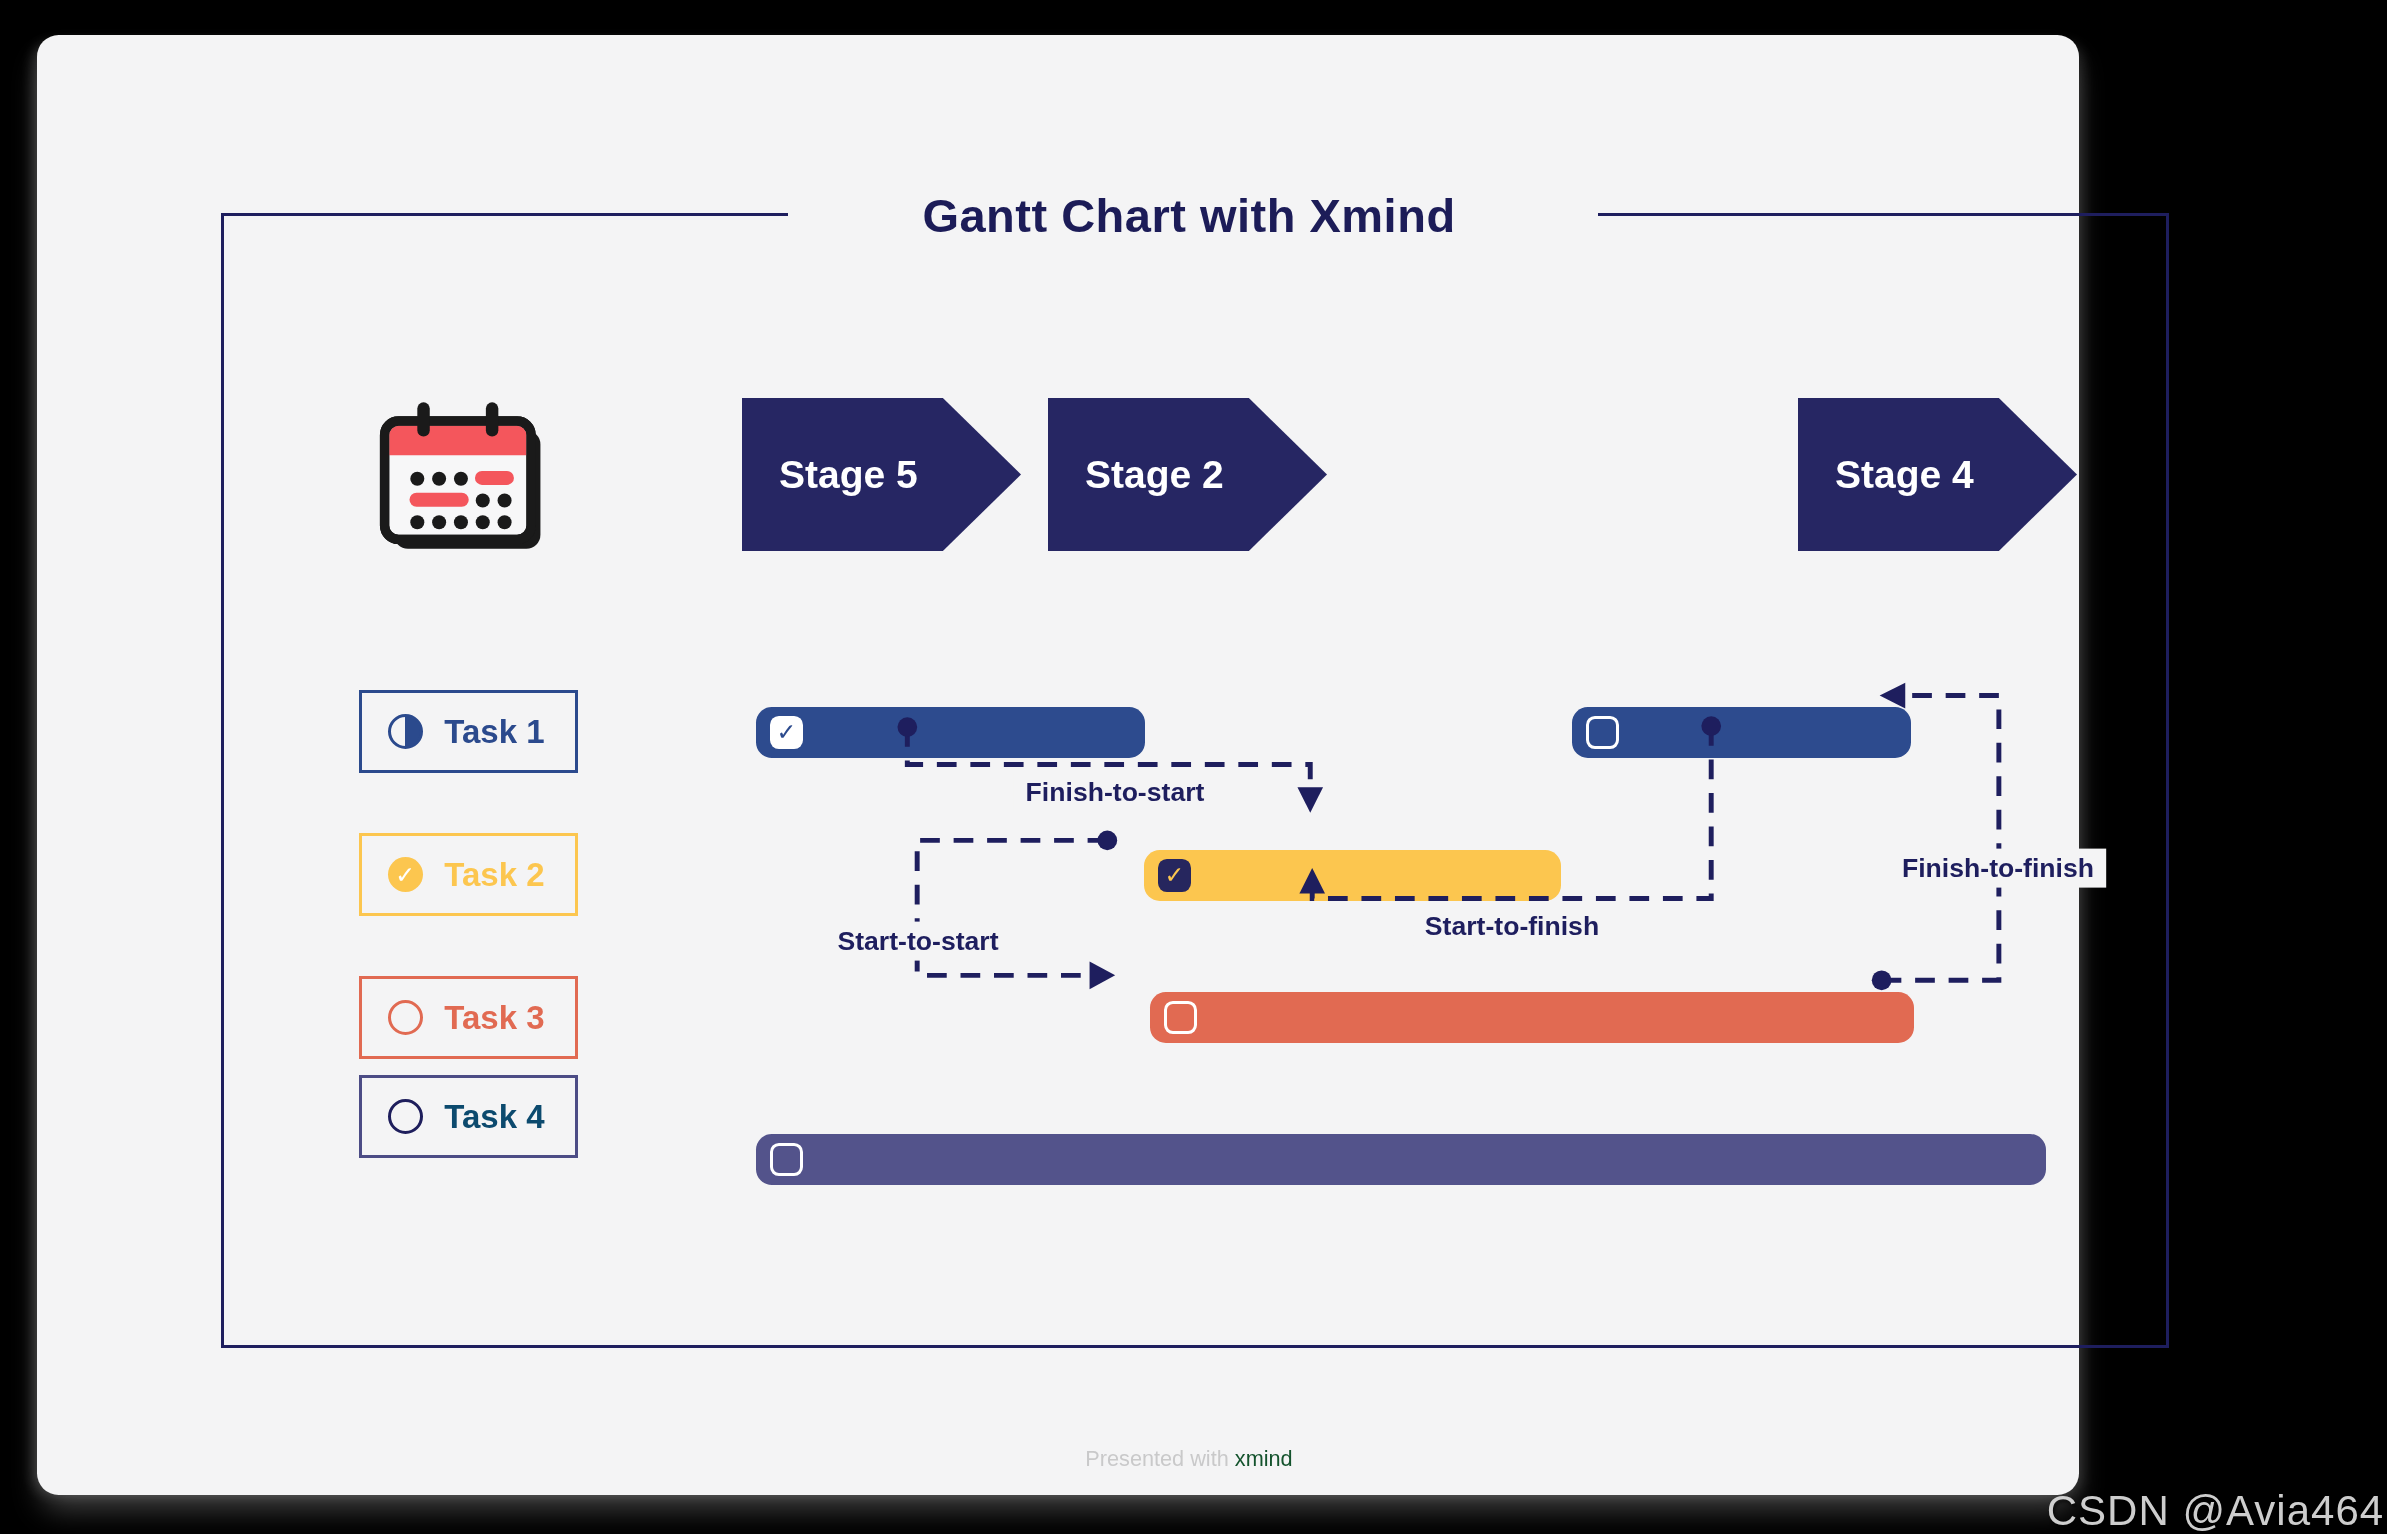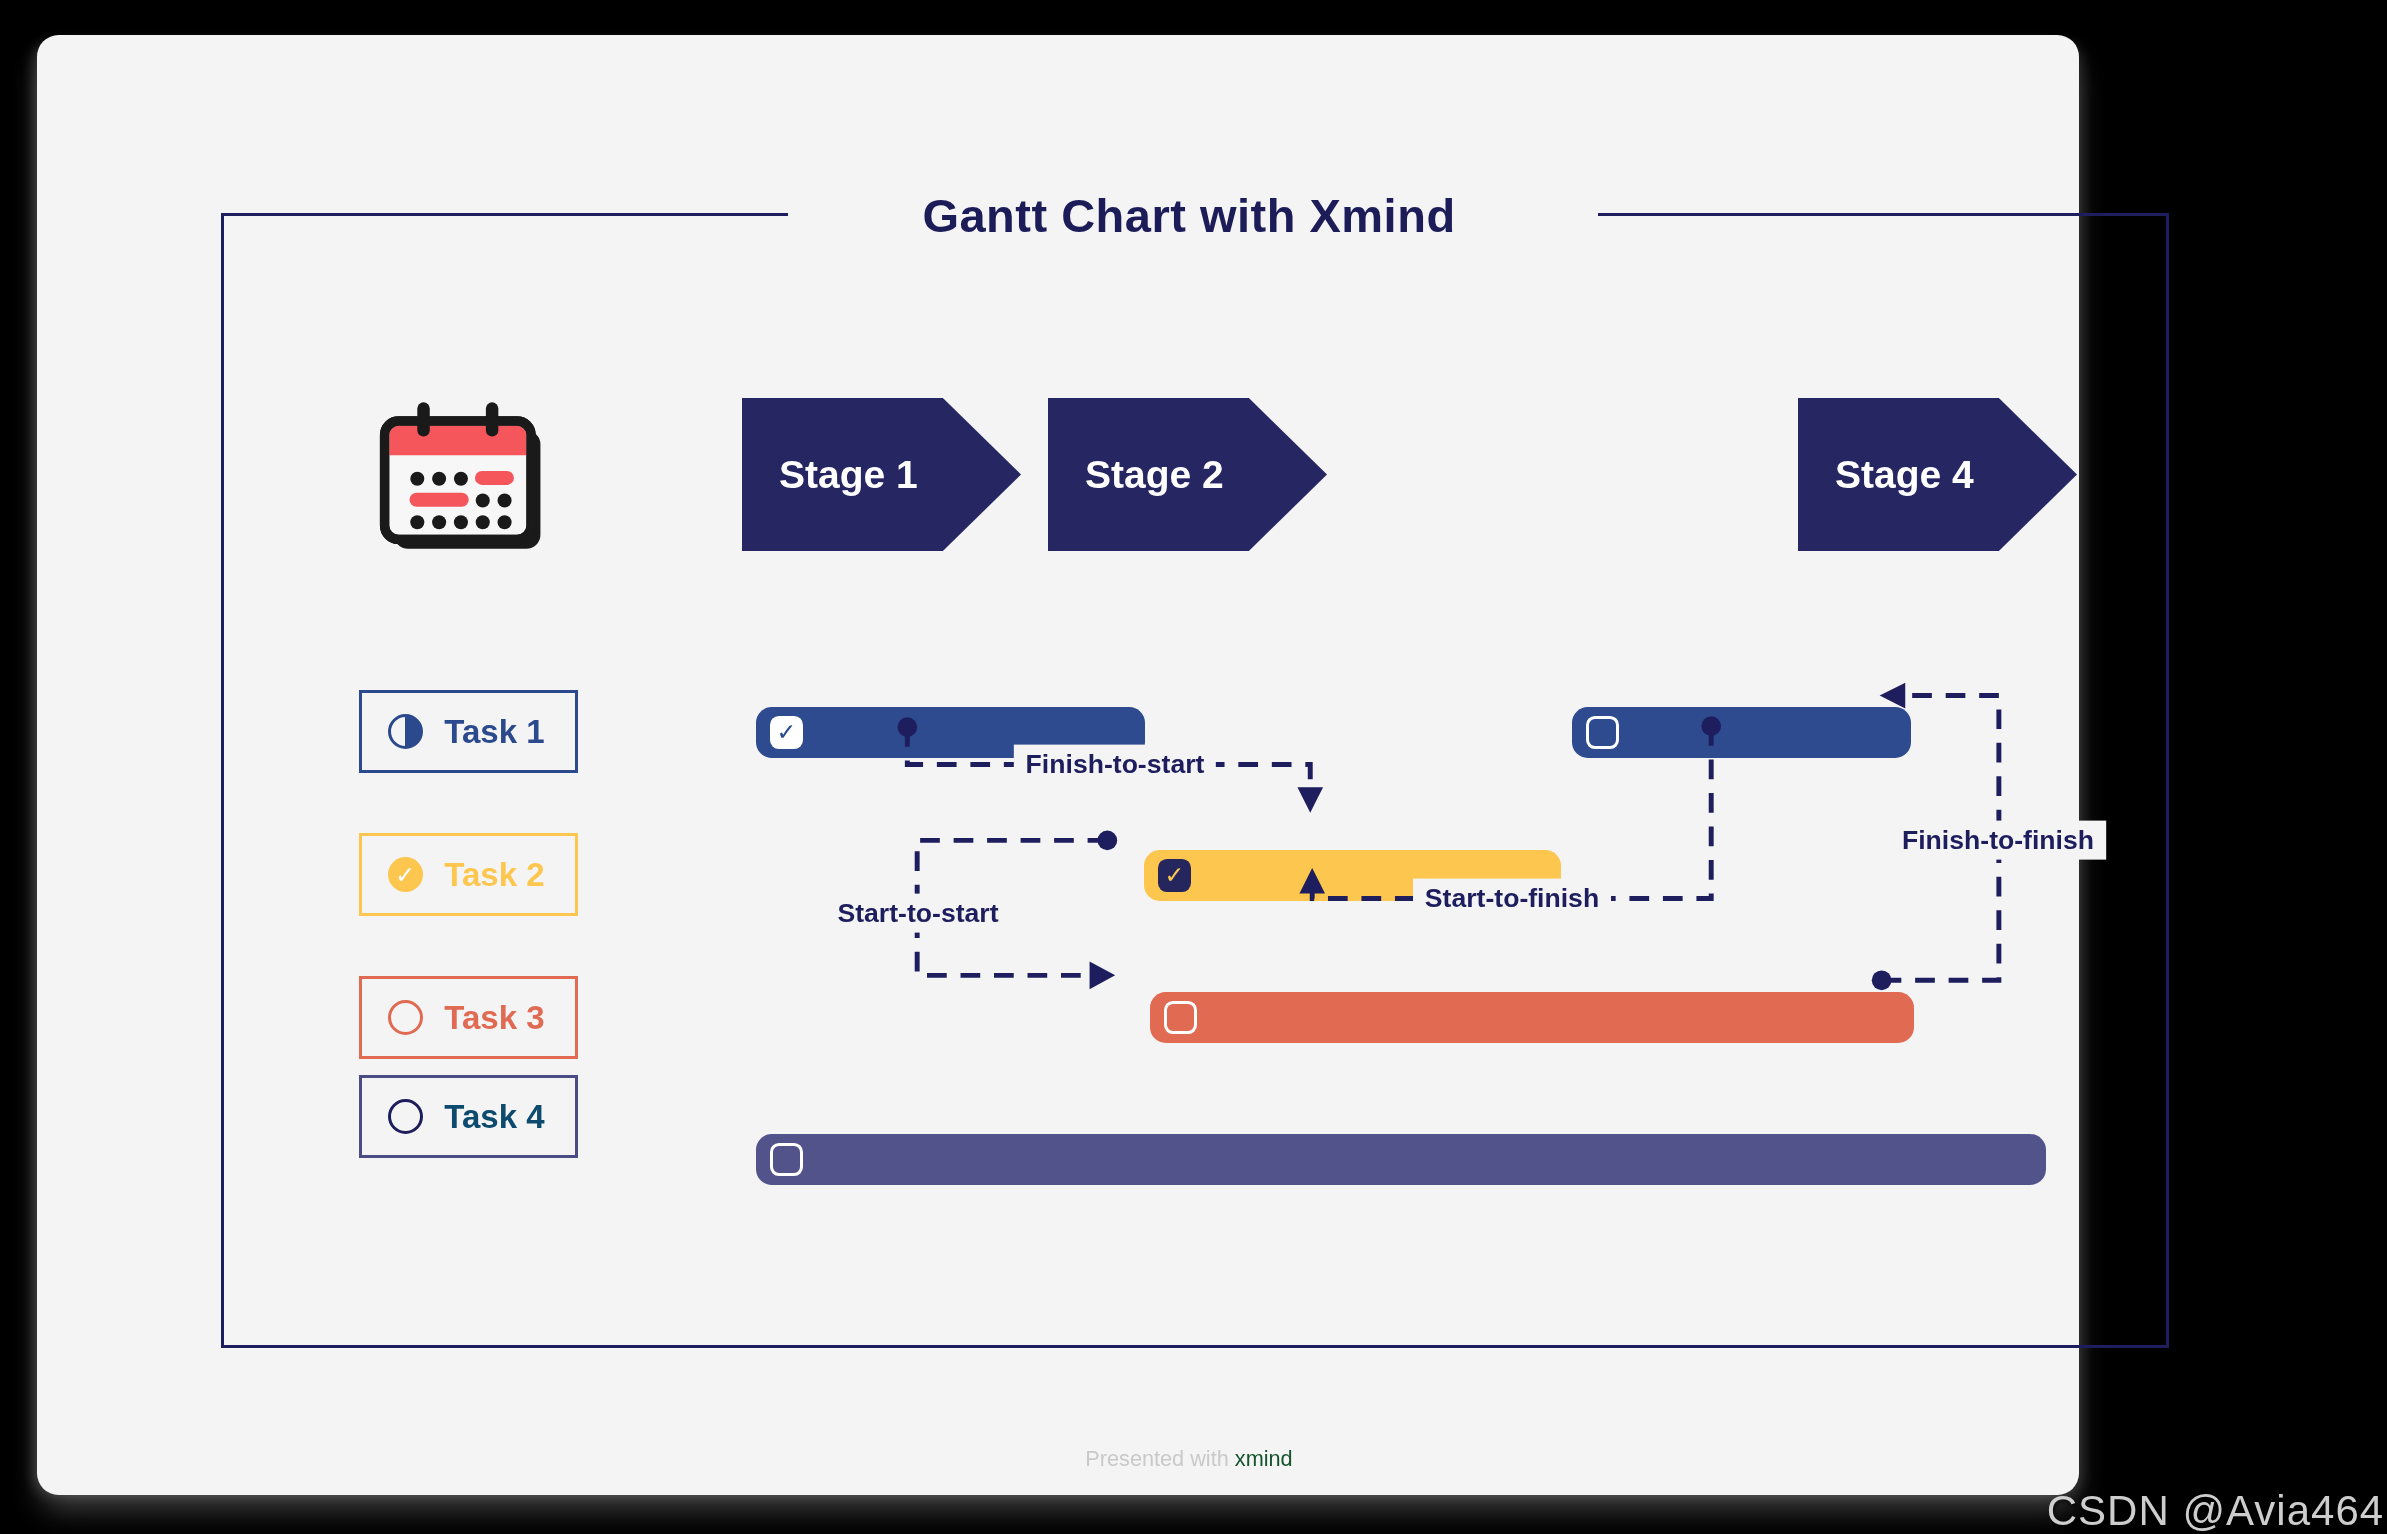--- a/index.html
+++ b/index.html
@@ -57,21 +57,21 @@
   .cb{position:absolute;left:13.8px;top:8.9px;width:33px;height:33px;border-radius:8.9px;
       box-sizing:border-box;display:flex;align-items:center;justify-content:center;
       font-size:23.6px;font-weight:900;line-height:1;}
   .cb.white-checked{background:#ffffff;color:#2b4a8d;}
   .cb.navy-checked{background:#26265e;color:#fcc64f;}
   .cb.unchecked{border:3.9px solid #ffffff;background:transparent;}
 
   
   .overlay{position:absolute;left:0;top:0;width:2388px;height:1535px;pointer-events:none;}
   .conn-label{position:absolute;transform:translate(-50%,-50%);background:#f4f4f5;
-              padding:3.9px 11.8px;font-size:26.6px;font-weight:600;color:#1e1e5e;white-space:nowrap;}
+              padding:3.9px 11.8px;font-size:26.6px;font-weight:600;color:#1e1e5e;white-space:nowrap;margin-top:28px;}
 
   
   .footer{position:absolute;left:1152px;top:1411px;transform:translateX(-50%);
           font-size:21.7px;color:#c9c9ca;white-space:nowrap;}
   .footer b{color:#14532d;font-weight:400;}
   .watermark{position:absolute;right:3.9px;bottom:0px;font-size:42px;color:#d9d9d9;
              text-shadow:2px 3px 3px rgba(0,0,0,.6);letter-spacing:1px;opacity:.95;}
 </style>
 </head>
 <body>
@@ -97,21 +97,21 @@
     <circle cx="73" cy="69" r="4.5" fill="#1a1a1a"></circle>
       <circle cx="87" cy="69" r="4.5" fill="#1a1a1a"></circle>
     <circle cx="31" cy="83" r="4.5" fill="#1a1a1a"></circle>
       <circle cx="45" cy="83" r="4.5" fill="#1a1a1a"></circle>
     <circle cx="59" cy="83" r="4.5" fill="#1a1a1a"></circle>
       <circle cx="73" cy="83" r="4.5" fill="#1a1a1a"></circle>
     <circle cx="87" cy="83" r="4.5" fill="#1a1a1a"></circle>
   </svg>
 
   <div class="stage s1">
-      <span>Stage 1</span>
+      <span>Stage 5</span>
     </div>
   <div class="stage s2">
       <span>Stage 2</span>
     </div>
   <div class="stage s4">
       <span>Stage 4</span>
     </div>
 
   <div class="task t1">
     <span class="circle"></span>

